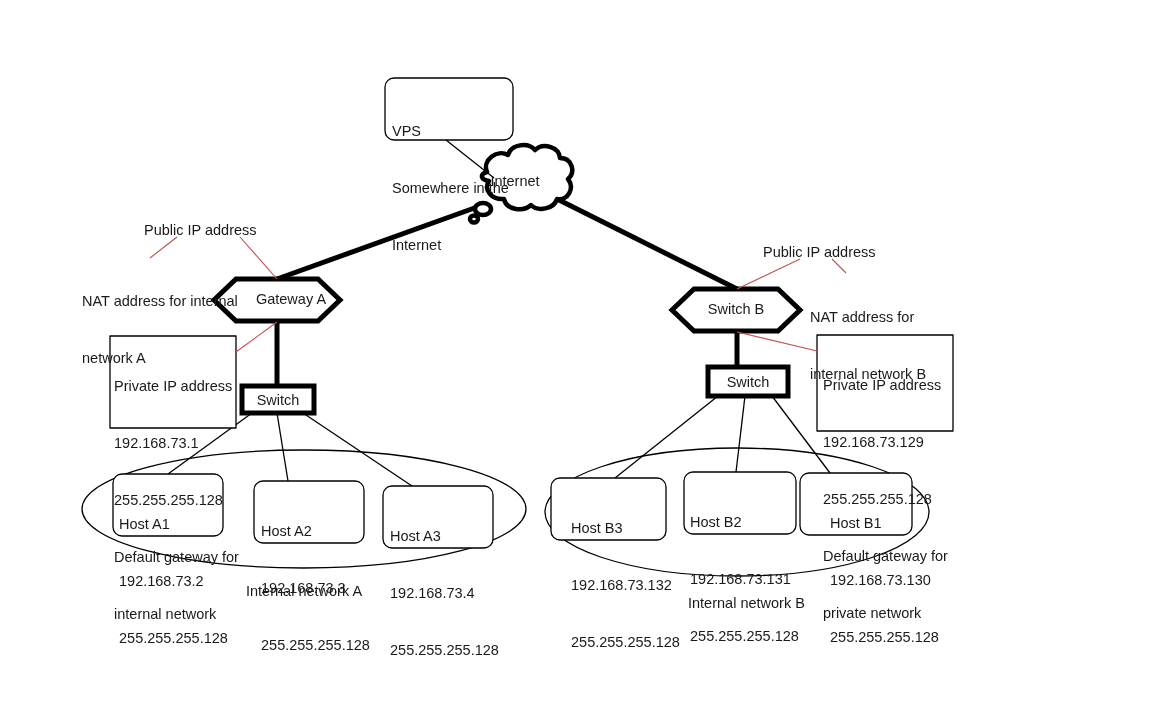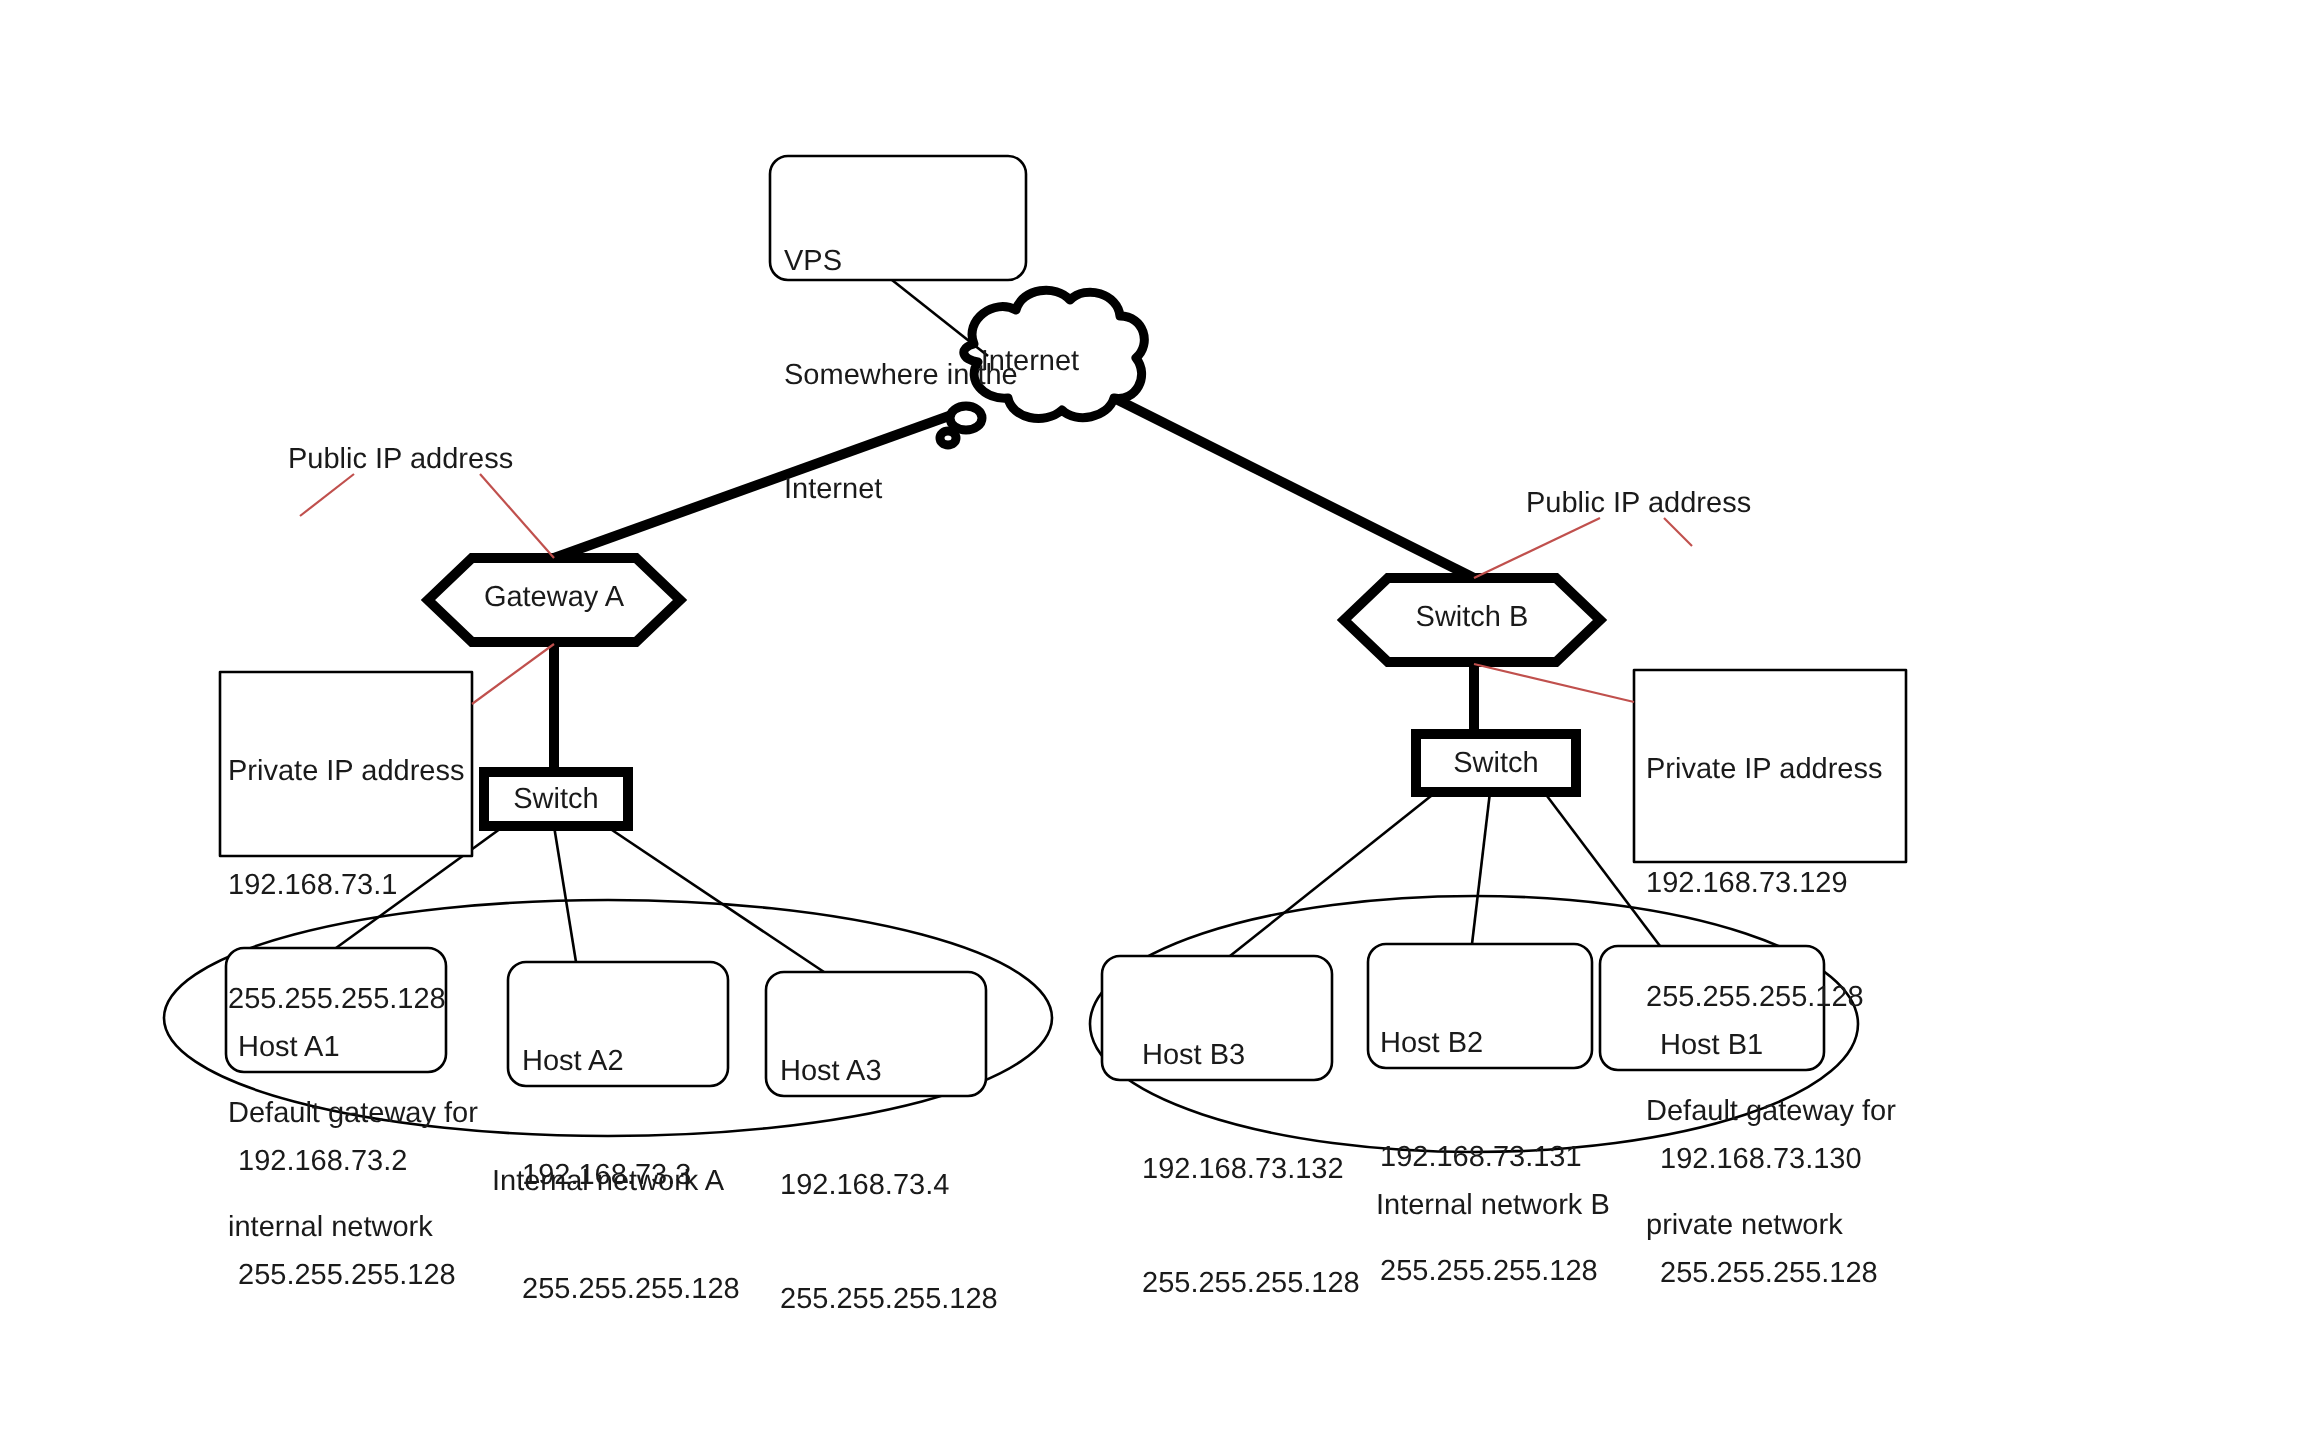--- a/index.html
+++ b/index.html
@@ -149,22 +149,26 @@
   <div class="lbl" style="left:392px; top:84px; width:124px;">
     <div>VPS</div>
     <div>Somewhere in the</div>
     <div>Internet</div>
   </div>
 
   <div class="lbl lbl-center" style="left:470px; top:172px; width:90px;">Internet</div>
 
   <div class="lbl" style="left:144px; top:221px;">Public IP address</div>
 
-
-  <div class="lbl lbl-center" style="left:214px; top:290px; width:126px;">Gateway A</div>
+  <div class="lbl" style="left:82px; top:254px; width:175px;">
+    <div>NAT address for internal</div>
+    <div>network A</div>
+  </div>
+
+  <div class="lbl lbl-center" style="left:228px; top:290px; width:126px;">Gateway A</div>
 
   <div class="lbl" style="left:114px; top:339px; width:124px;">
     <div>Private IP address</div>
     <div>192.168.73.1</div>
     <div>255.255.255.128</div>
     <div>Default gateway for</div>
     <div>internal network</div>
   </div>
 
   <div class="lbl lbl-center" style="left:242px; top:391px; width:72px;">Switch</div>
@@ -184,20 +188,24 @@
   <div class="lbl" style="left:390px; top:489px; width:104px;">
     <div>Host A3</div>
     <div>192.168.73.4</div>
     <div>255.255.255.128</div>
   </div>
 
   <div class="lbl" style="left:246px; top:582px;">Internal network A</div>
 
   <div class="lbl" style="left:763px; top:243px;">Public IP address</div>
 
+  <div class="lbl" style="left:810px; top:270px; width:170px;">
+    <div>NAT address for</div>
+    <div>internal network B</div>
+  </div>
 
   <div class="lbl lbl-center" style="left:672px; top:300px; width:128px;">Switch B</div>
 
   <div class="lbl" style="left:823px; top:338px; width:130px;">
     <div>Private IP address</div>
     <div>192.168.73.129</div>
     <div>255.255.255.128</div>
     <div>Default gateway for</div>
     <div>private network</div>
   </div>

